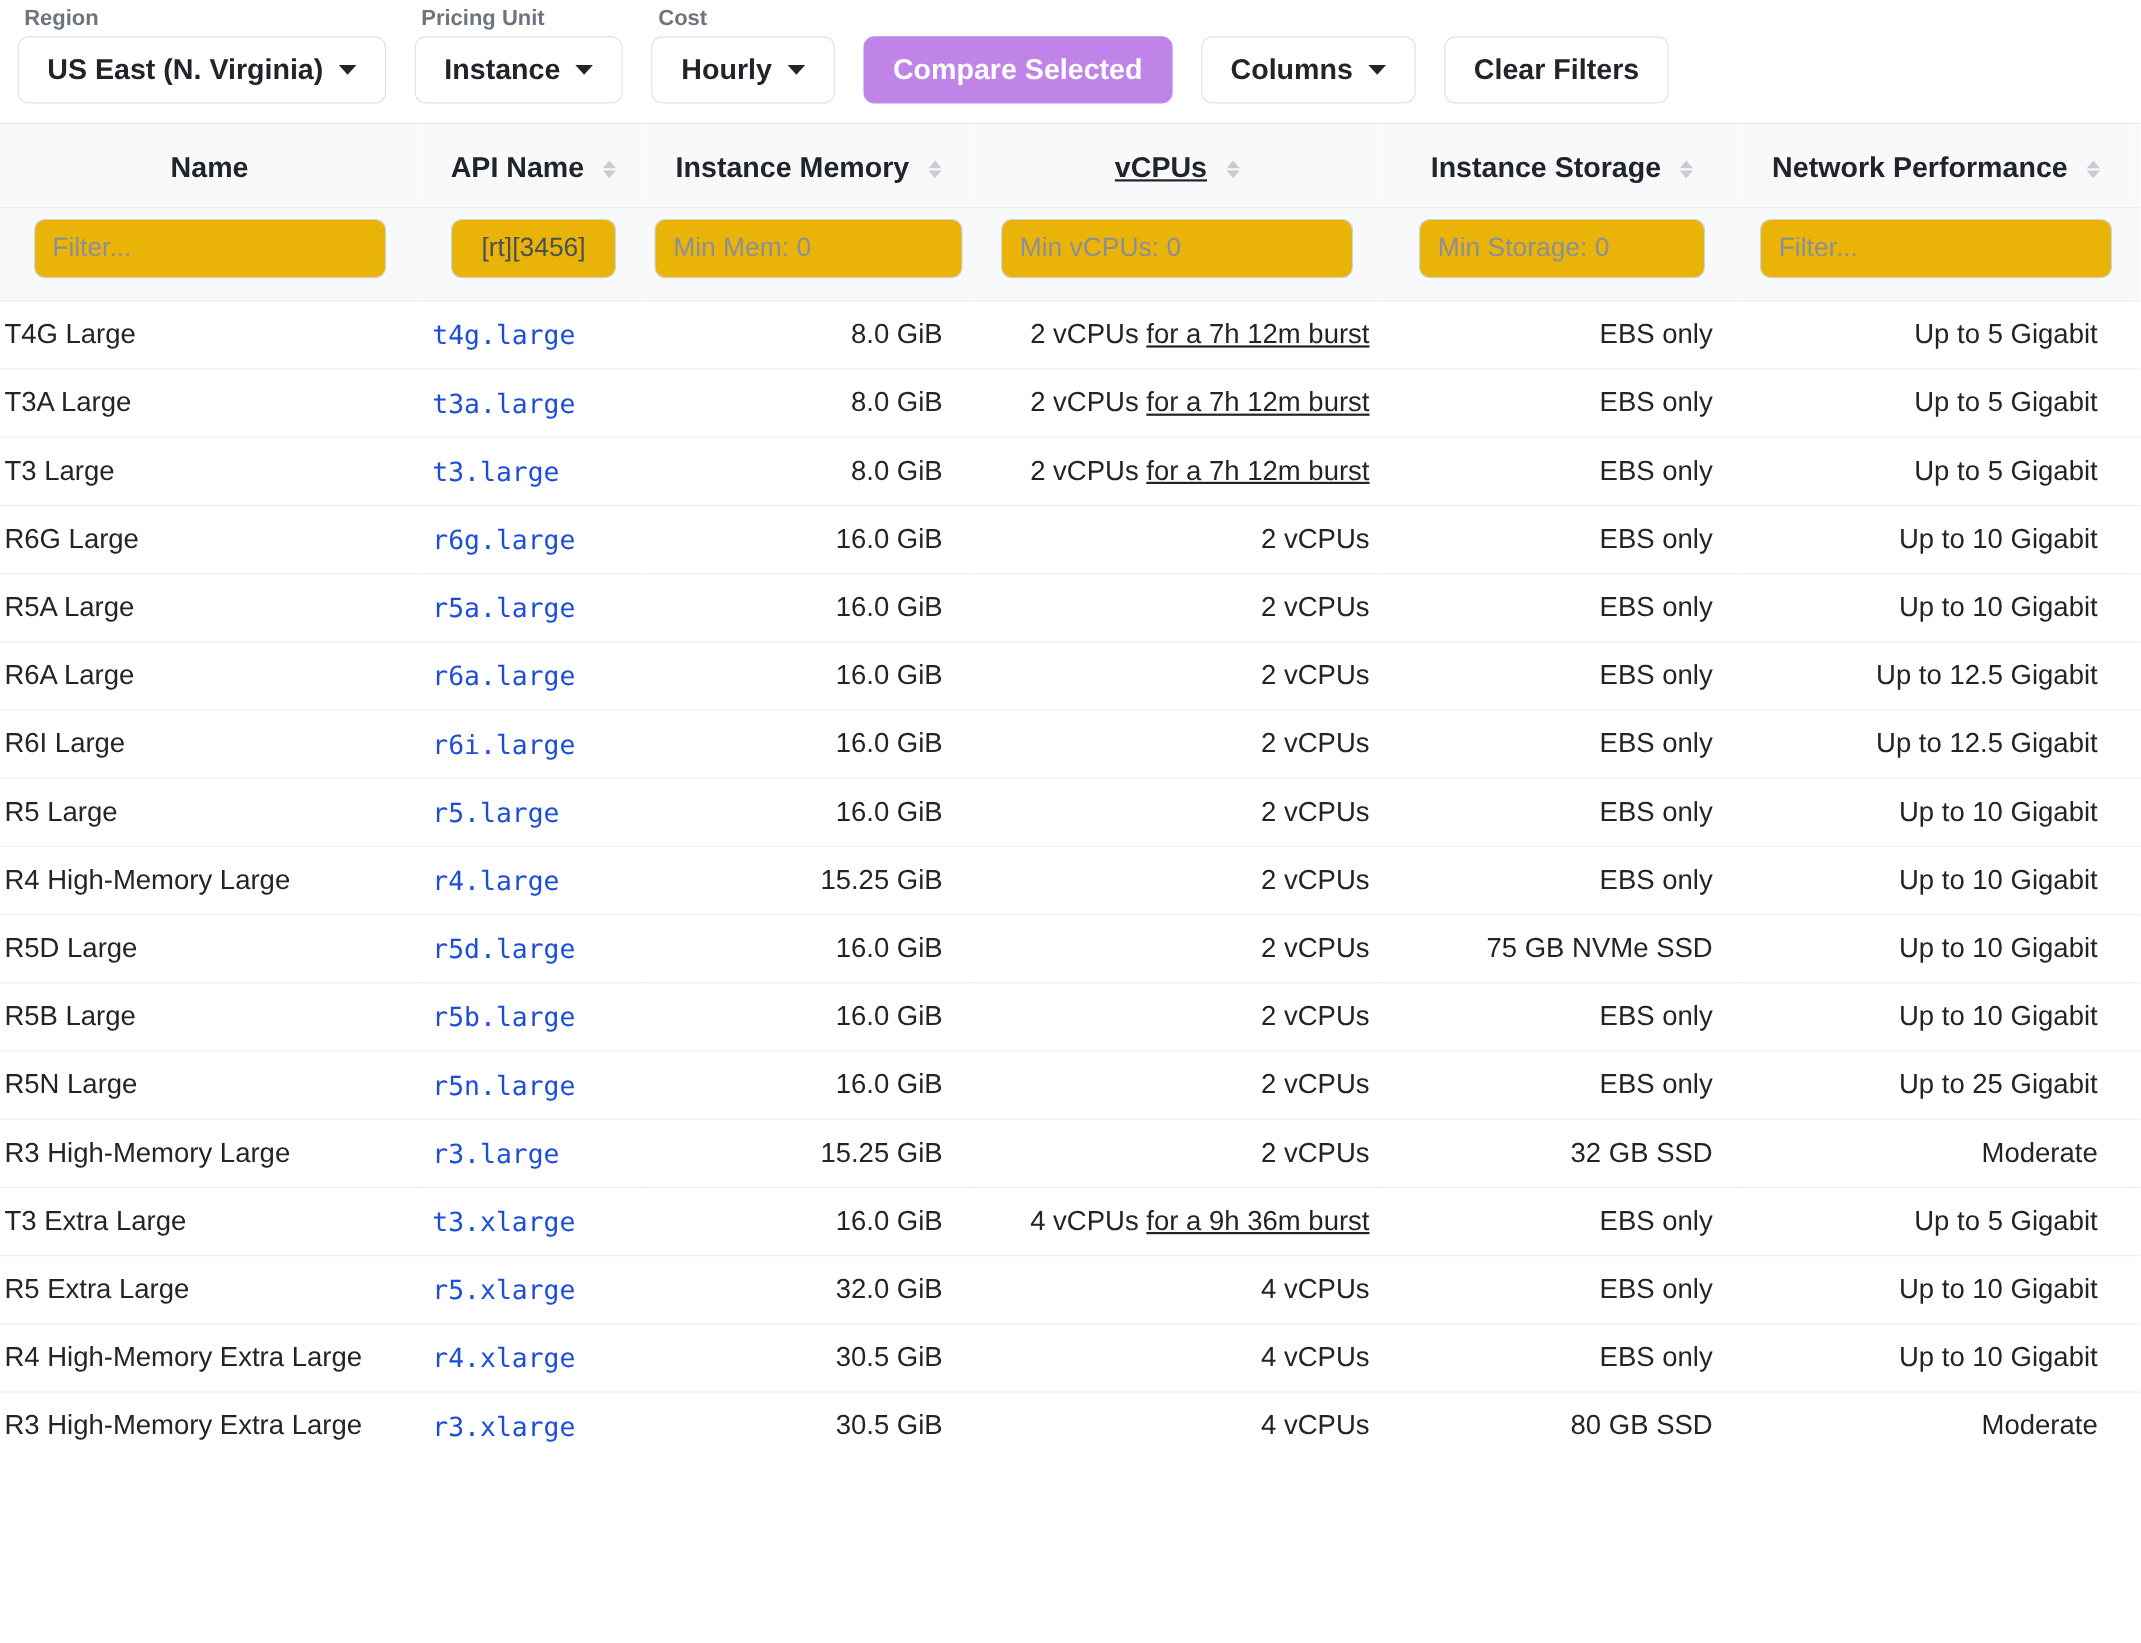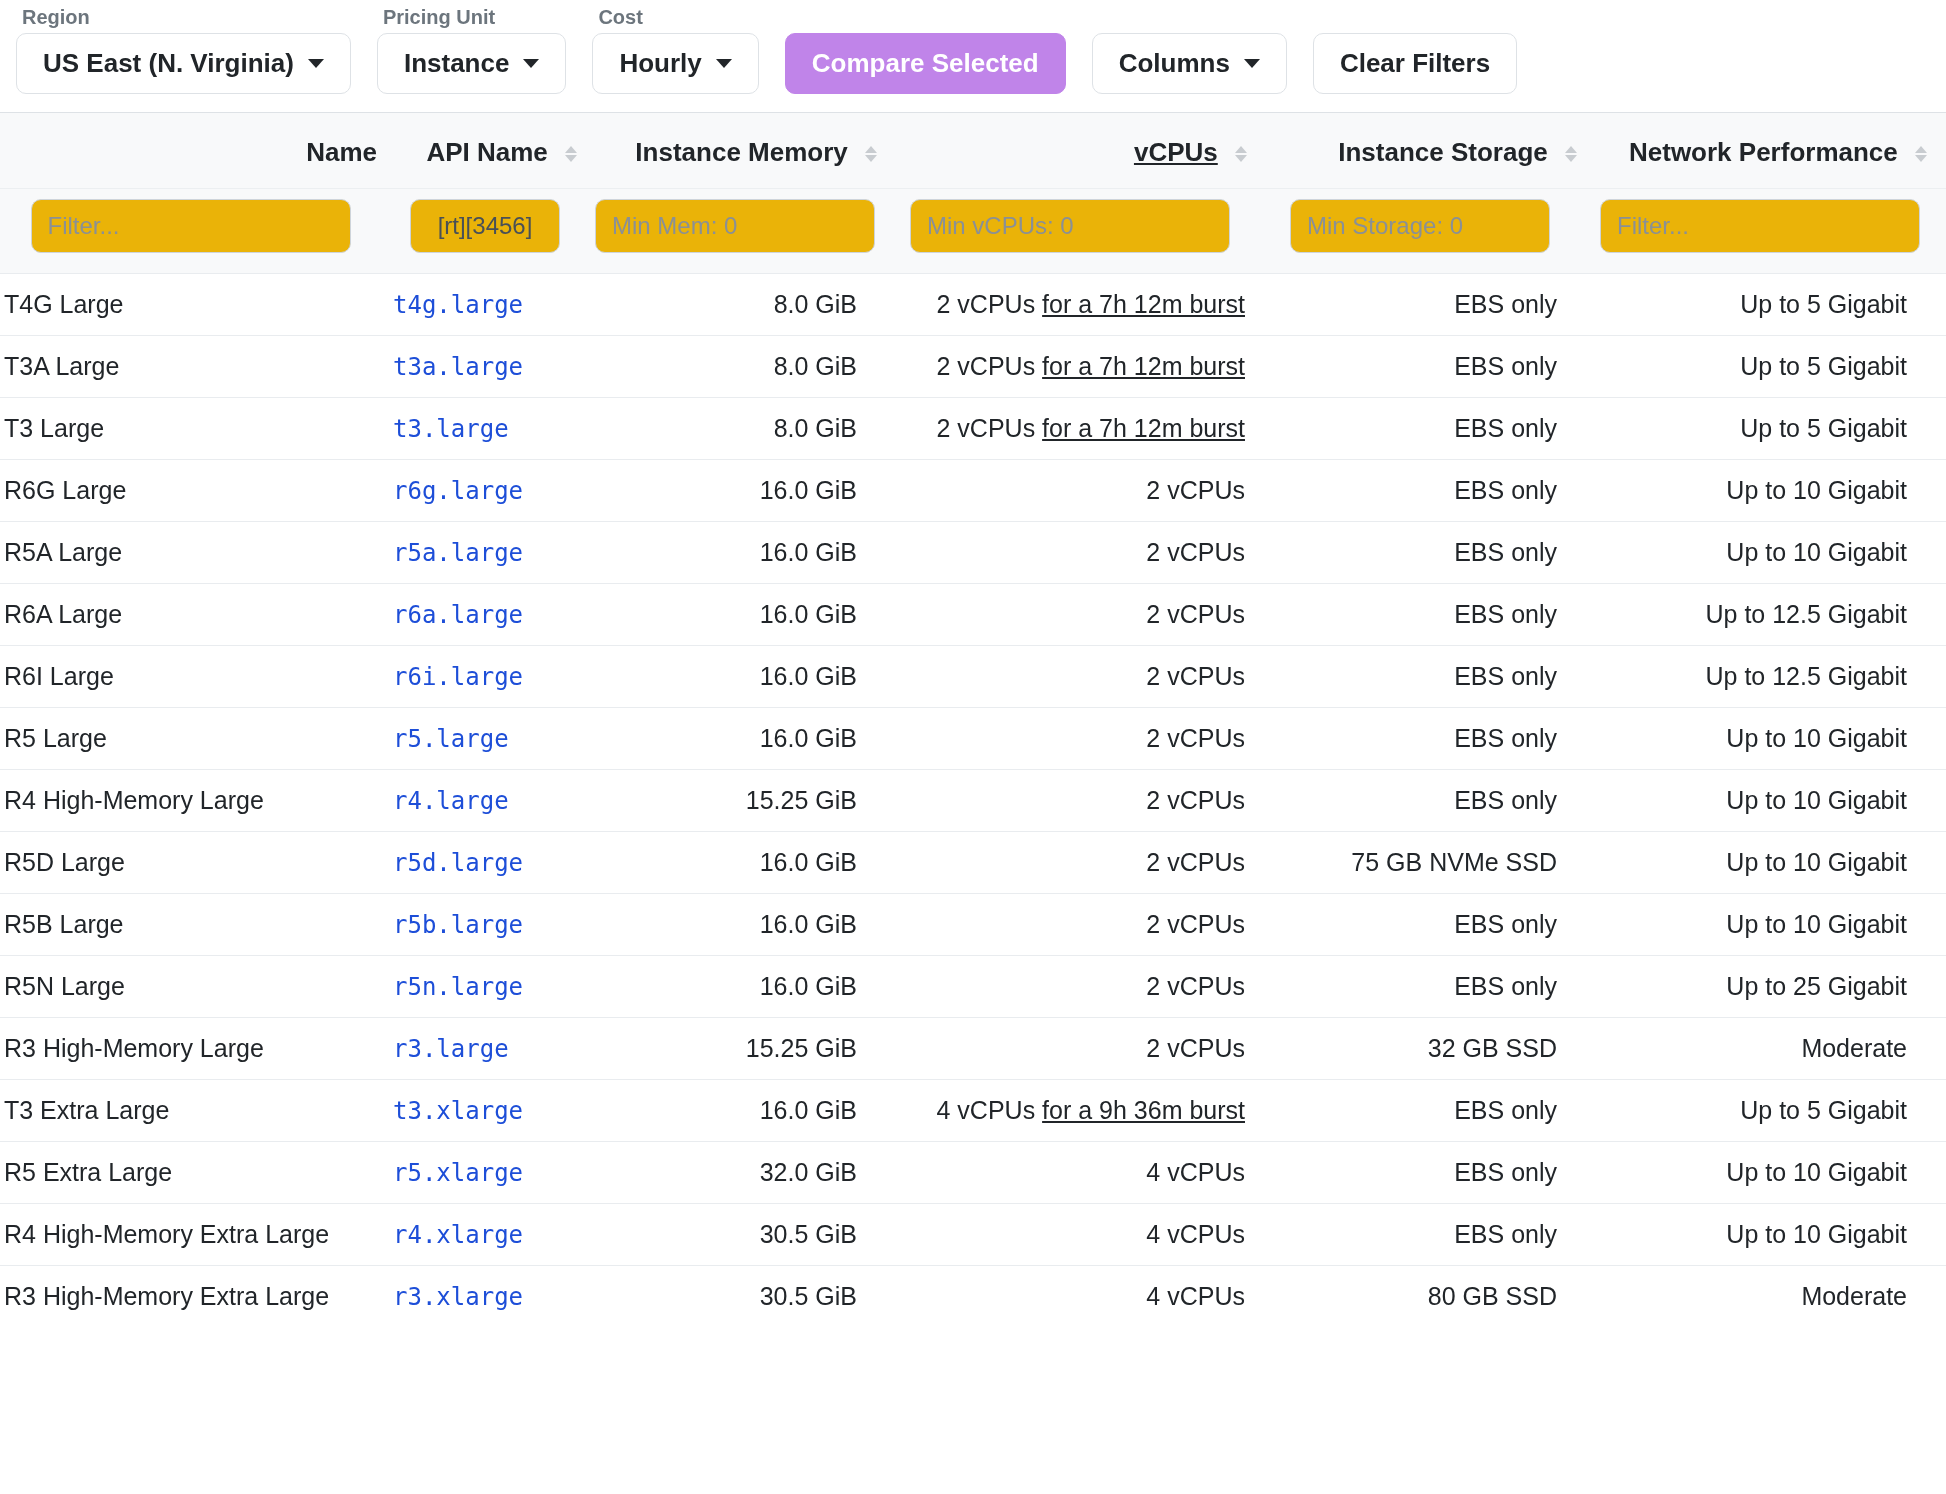--- a/index.html
+++ b/index.html
@@ -77,21 +77,21 @@
   col.col-name   { width: 385px; }
   col.col-api    { width: 200px; }
   col.col-mem    { width: 300px; }
   col.col-vcpu   { width: 370px; }
   col.col-stor   { width: 330px; }
   col.col-net    { width: 350px; }
   col.col-last   { width: 45px; }
 
   thead tr.headers th {
     background: #f8f9fa;
-    text-align: right;
+    text-align: center;
     font-size: 26px;
     font-weight: 700;
     padding: 24px 8px 20px 8px;
     border-bottom: 1px solid #eceff1;
     position: relative;
     white-space: nowrap;
   }
   thead tr.headers th:first-child { padding-left: 4px; }
   thead tr.headers th.sortable { cursor: pointer; }
   thead tr.headers th .sort-icons {

